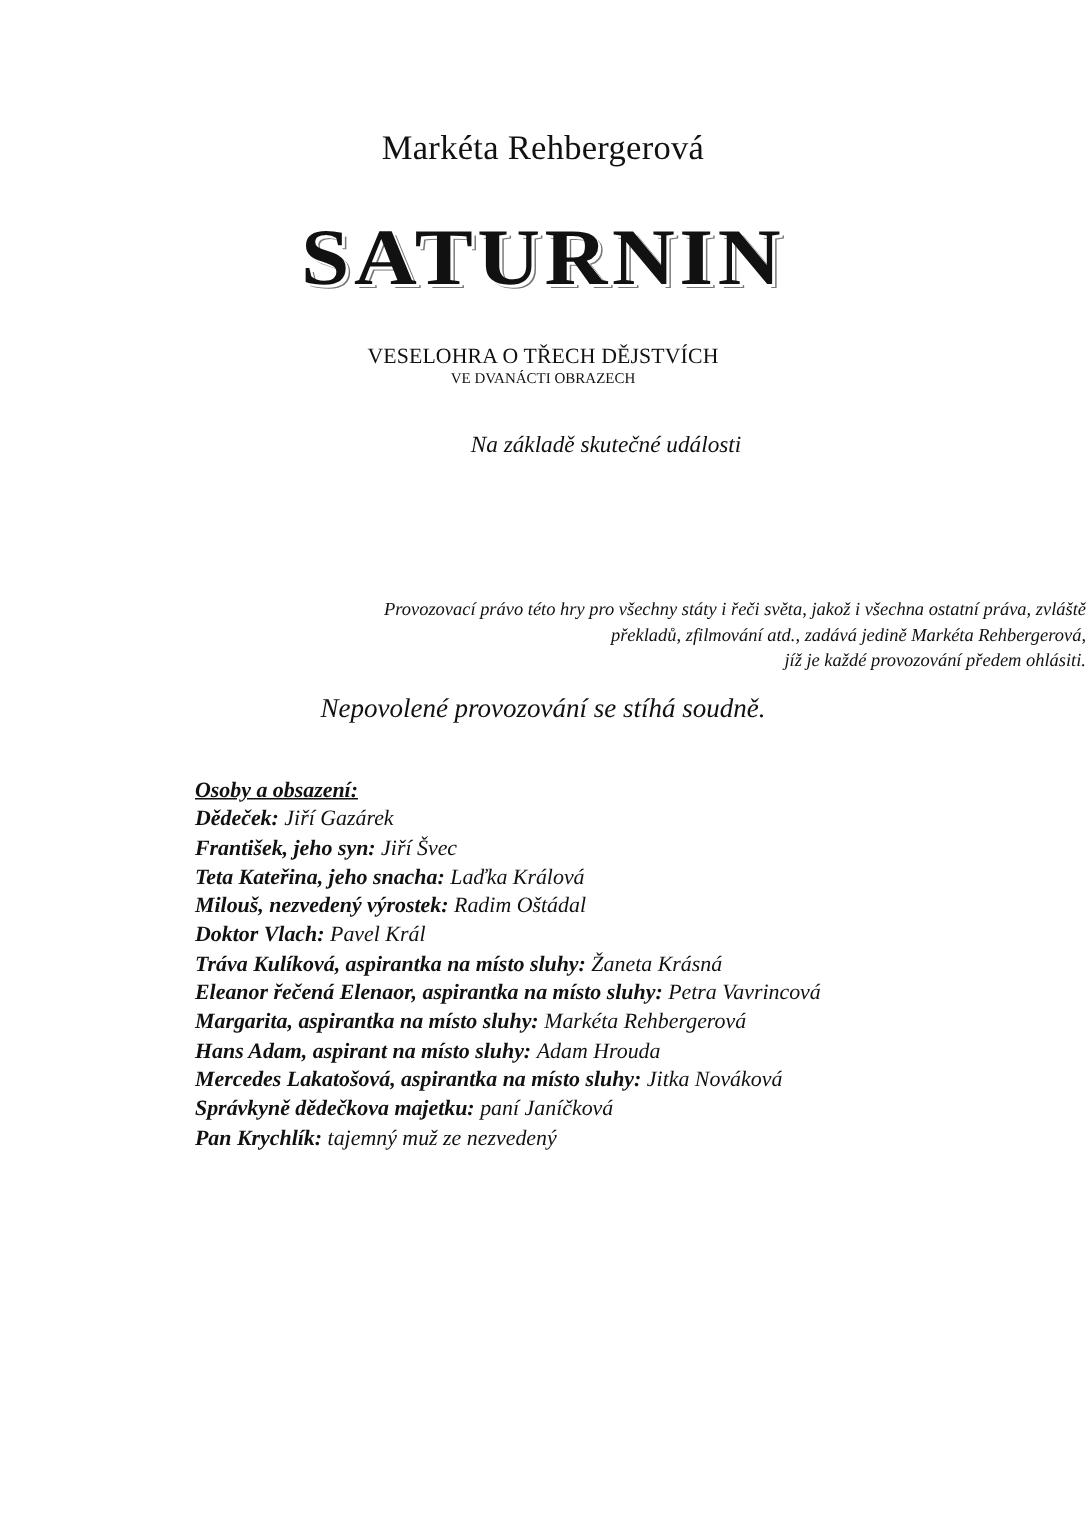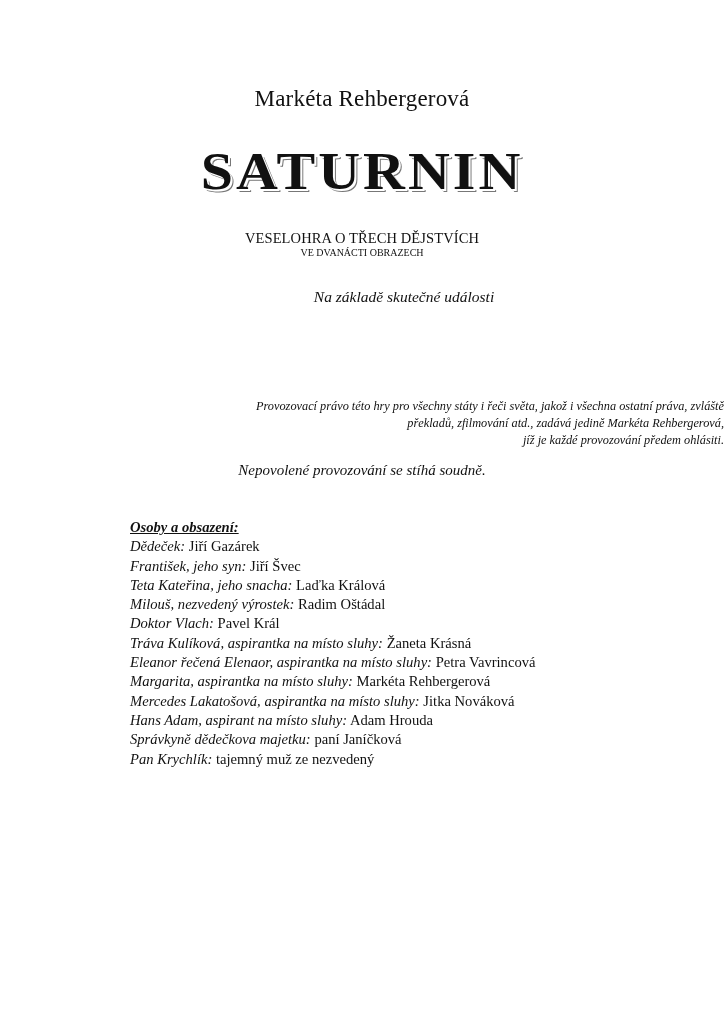--- a/index.html
+++ b/index.html
@@ -58,42 +58,43 @@
     }
     .notice {
       top: 398px;
       font-size: 12.3px;
       font-style: italic;
       line-height: 17px;
       text-align: right;
     }
     .notice2 {
       top: 462px;
-      font-size: 15px;
+      font-size: 18px;
       font-style: italic;
     }
     .cast {
       position: absolute;
       left: 130px;
       top: 518px;
       width: 520px;
       font-size: 14.6px;
       line-height: 19.3px;
     }
     .cast-heading {
       font-weight: bold;
       font-style: italic;
       text-decoration: underline;
     }
     .cast-row .role {
-      font-weight: normal;
+      font-weight: bold;
       font-style: italic;
       text-align: right;
     }
     .cast-row .actor {
+      font-style: italic;
       font-weight: normal;
     }
   </style>
 </head>
 <body>
 
 <div class="page">
 
   <div class="center author">Markéta Rehbergerová</div>
   <div class="center title">SATURNIN</div>
@@ -112,19 +113,19 @@
     <div class="cast-heading">Osoby a obsazení:</div>
 
     <div class="cast-row"><span class="role">Dědeček:</span> <span class="actor">Jiří Gazárek</span></div>
     <div class="cast-row"><span class="role">František, jeho syn:</span> <span class="actor">Jiří Švec</span></div>
     <div class="cast-row"><span class="role">Teta Kateřina, jeho snacha:</span> <span class="actor">Laďka Králová</span></div>
     <div class="cast-row"><span class="role">Milouš, nezvedený výrostek:</span> <span class="actor">Radim Oštádal</span></div>
     <div class="cast-row"><span class="role">Doktor Vlach:</span> <span class="actor">Pavel Král</span></div>
     <div class="cast-row"><span class="role">Tráva Kulíková, aspirantka na místo sluhy:</span> <span class="actor">Žaneta Krásná</span></div>
     <div class="cast-row"><span class="role">Eleanor řečená Elenaor, aspirantka na místo sluhy:</span> <span class="actor">Petra Vavrincová</span></div>
     <div class="cast-row"><span class="role">Margarita, aspirantka na místo sluhy:</span> <span class="actor">Markéta Rehbergerová</span></div>
+    <div class="cast-row"><span class="role">Hans Adam, aspirant na místo sluhy:</span> <span class="actor">Adam Hrouda</span></div>
     <div class="cast-row"><span class="role">Mercedes Lakatošová, aspirantka na místo sluhy:</span> <span class="actor">Jitka Nováková</span></div>
-    <div class="cast-row"><span class="role">Hans Adam, aspirant na místo sluhy:</span> <span class="actor">Adam Hrouda</span></div>
     <div class="cast-row"><span class="role">Správkyně dědečkova majetku:</span> <span class="actor">paní Janíčková</span></div>
     <div class="cast-row"><span class="role">Pan Krychlík:</span> <span class="actor">tajemný muž ze nezvedený</span></div>
   </div>
 
 </div>
 
 </body></html>

